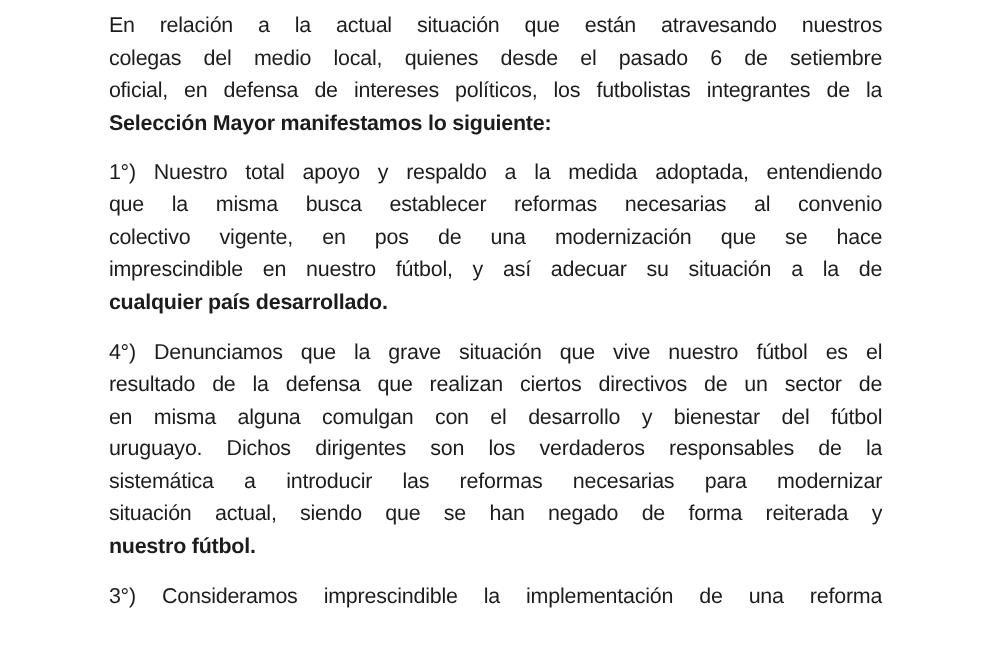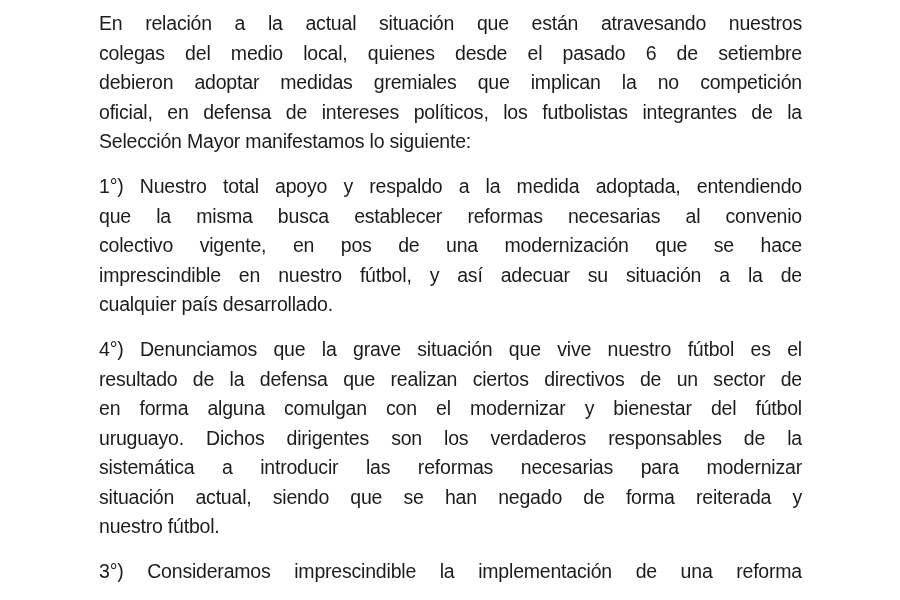--- a/index.html
+++ b/index.html
@@ -33,47 +33,47 @@
       height: 29.5px;
       line-height: 29.5px;
       white-space: nowrap;
       text-align: justify;
       text-align-last: justify;
       overflow: hidden;
     }
     .line.last {
       text-align: right;
       text-align-last: left;
+      font-weight: bold;
     }
   </style>
 </head>
 <body>
 
 <div class="doc">
 
   <p class="para">
     <span class="line">En relación a la actual situación que están atravesando nuestros</span>
     <span class="line">colegas del medio local, quienes desde el pasado 6 de setiembre</span>
-    <span class="line">debieron adoptar medidas gremiales que implican la no competición</span>
     <span class="line">oficial, en defensa de intereses políticos, los futbolistas integrantes de la</span>
     <span class="line last">Selección Mayor manifestamos lo siguiente:</span>
   </p>
 
   <p class="para">
     <span class="line">1°) Nuestro total apoyo y respaldo a la medida adoptada, entendiendo</span>
     <span class="line">que la misma busca establecer reformas necesarias al convenio</span>
     <span class="line">colectivo vigente, en pos de una modernización que se hace</span>
     <span class="line">imprescindible en nuestro fútbol, y así adecuar su situación a la de</span>
     <span class="line last">cualquier país desarrollado.</span>
   </p>
 
   <p class="para">
     <span class="line">4°) Denunciamos que la grave situación que vive nuestro fútbol es el</span>
     <span class="line">resultado de la defensa que realizan ciertos directivos de un sector de</span>
-    <span class="line">en forma alguna comulgan con el modernizar y bienestar del fútbol</span>
+    <span class="line">en misma alguna comulgan con el desarrollo y bienestar del fútbol</span>
     <span class="line">uruguayo. Dichos dirigentes son los verdaderos responsables de la</span>
     <span class="line">sistemática a introducir las reformas necesarias para modernizar</span>
     <span class="line">situación actual, siendo que se han negado de forma reiterada y</span>
     <span class="line last">nuestro fútbol.</span>
   </p>
 
   <p class="para">
     <span class="line">3°) Consideramos imprescindible la implementación de una reforma</span>
   </p>
 

